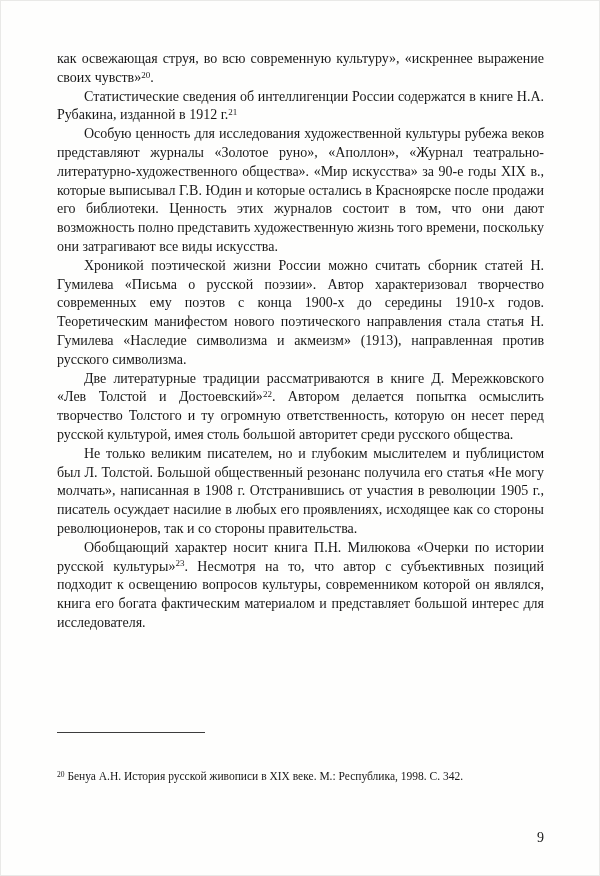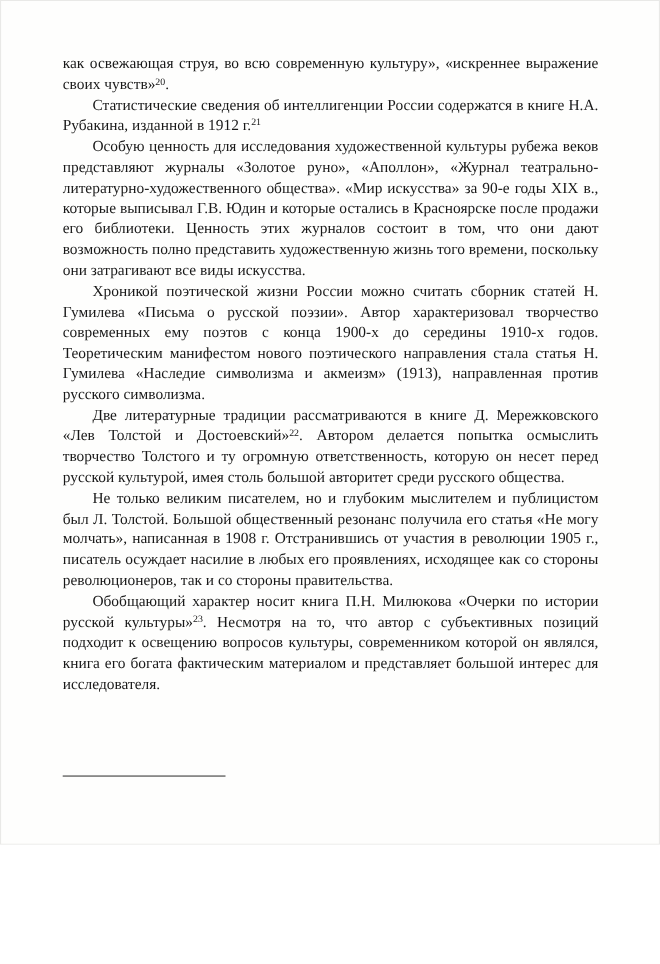--- a/index.html
+++ b/index.html
@@ -4,21 +4,21 @@
 <style>
   html, body {
     margin: 0;
     padding: 0;
     background: #ffffff;
   }
   .page {
     position: relative;
     box-sizing: border-box;
     width: 600px;
-    height: 768px;
+    height: 876px;
     background: #fefefd;
     box-shadow: inset 0 0 0 1px #e9e9e7;
     padding: 50px 56px 30px 57px;
     display: flex;
     flex-direction: column;
     overflow: hidden;
     font-family: "Liberation Serif", "DejaVu Serif", serif;
     color: #181818;
     gap: 32px;
   }
@@ -81,19 +81,20 @@
       <p class="indent">Две литературные традиции рассматриваются в книге Д. Мережковского «Лев Толстой и Достоевский»<sup class="ref">22</sup>. Автором делается попытка осмыслить творчество Толстого и ту огромную ответственность, которую он несет перед русской культурой, имея столь большой авторитет среди русского общества.</p>
       <p class="indent">Не только великим писателем, но и глубоким мыслителем и публицистом был Л. Толстой. Большой общественный резонанс получила его статья «Не могу молчать», написанная в 1908 г. Отстранившись от участия в революции 1905 г., писатель осуждает насилие в любых его проявлениях, исходящее как со стороны революционеров, так и со стороны правительства.</p>
       <p class="indent">Обобщающий характер носит книга П.Н. Милюкова «Очерки по истории русской культуры»<sup class="ref">23</sup>. Несмотря на то, что автор с субъективных позиций подходит к освещению вопросов культуры, современником которой он являлся, книга его богата фактическим материалом и представляет большой интерес для исследователя.</p>
     </div>
 
   <div class="spacer"></div>
 
   <hr class="footnote-rule">
 
   <div class="footnotes">
+      <p><sup class="ref">20</sup> Бенуа А.Н. История русской живописи в XIX веке. М.: Республика, 1998. С. 342.</p>
     </div>
 
   <div class="footer-row">
     <span>9</span>
   </div>
 
 </div>
 
 </body></html>

